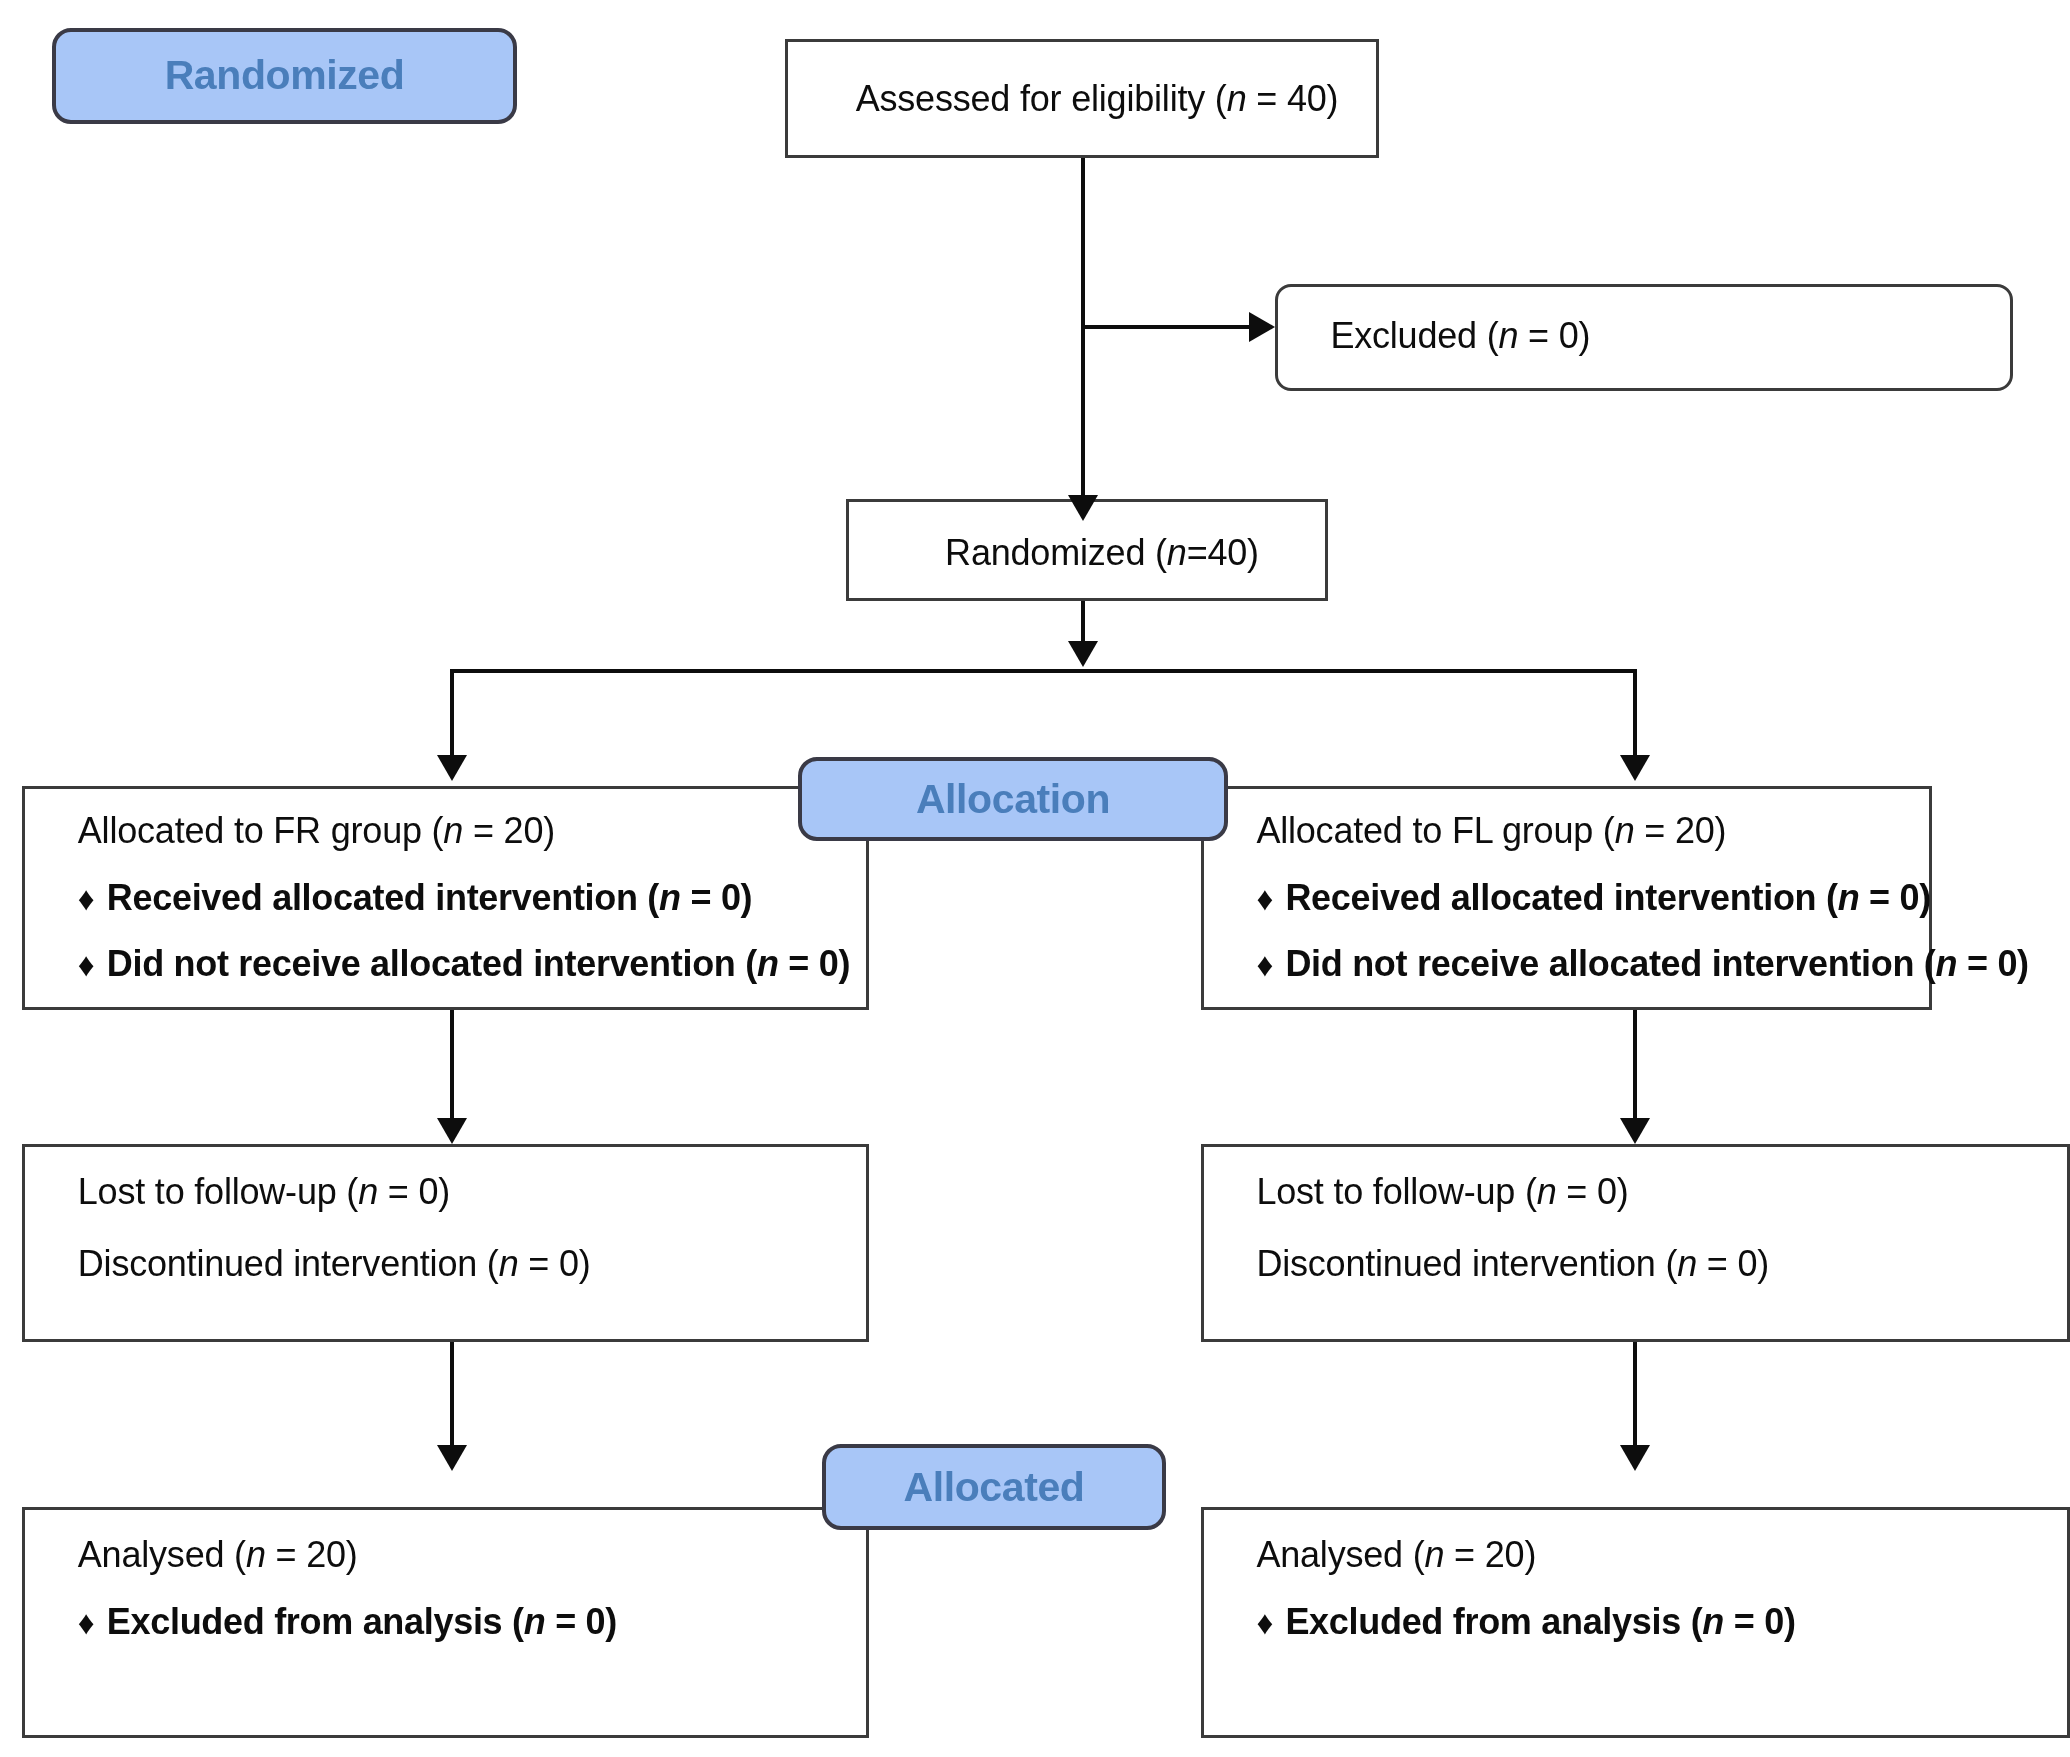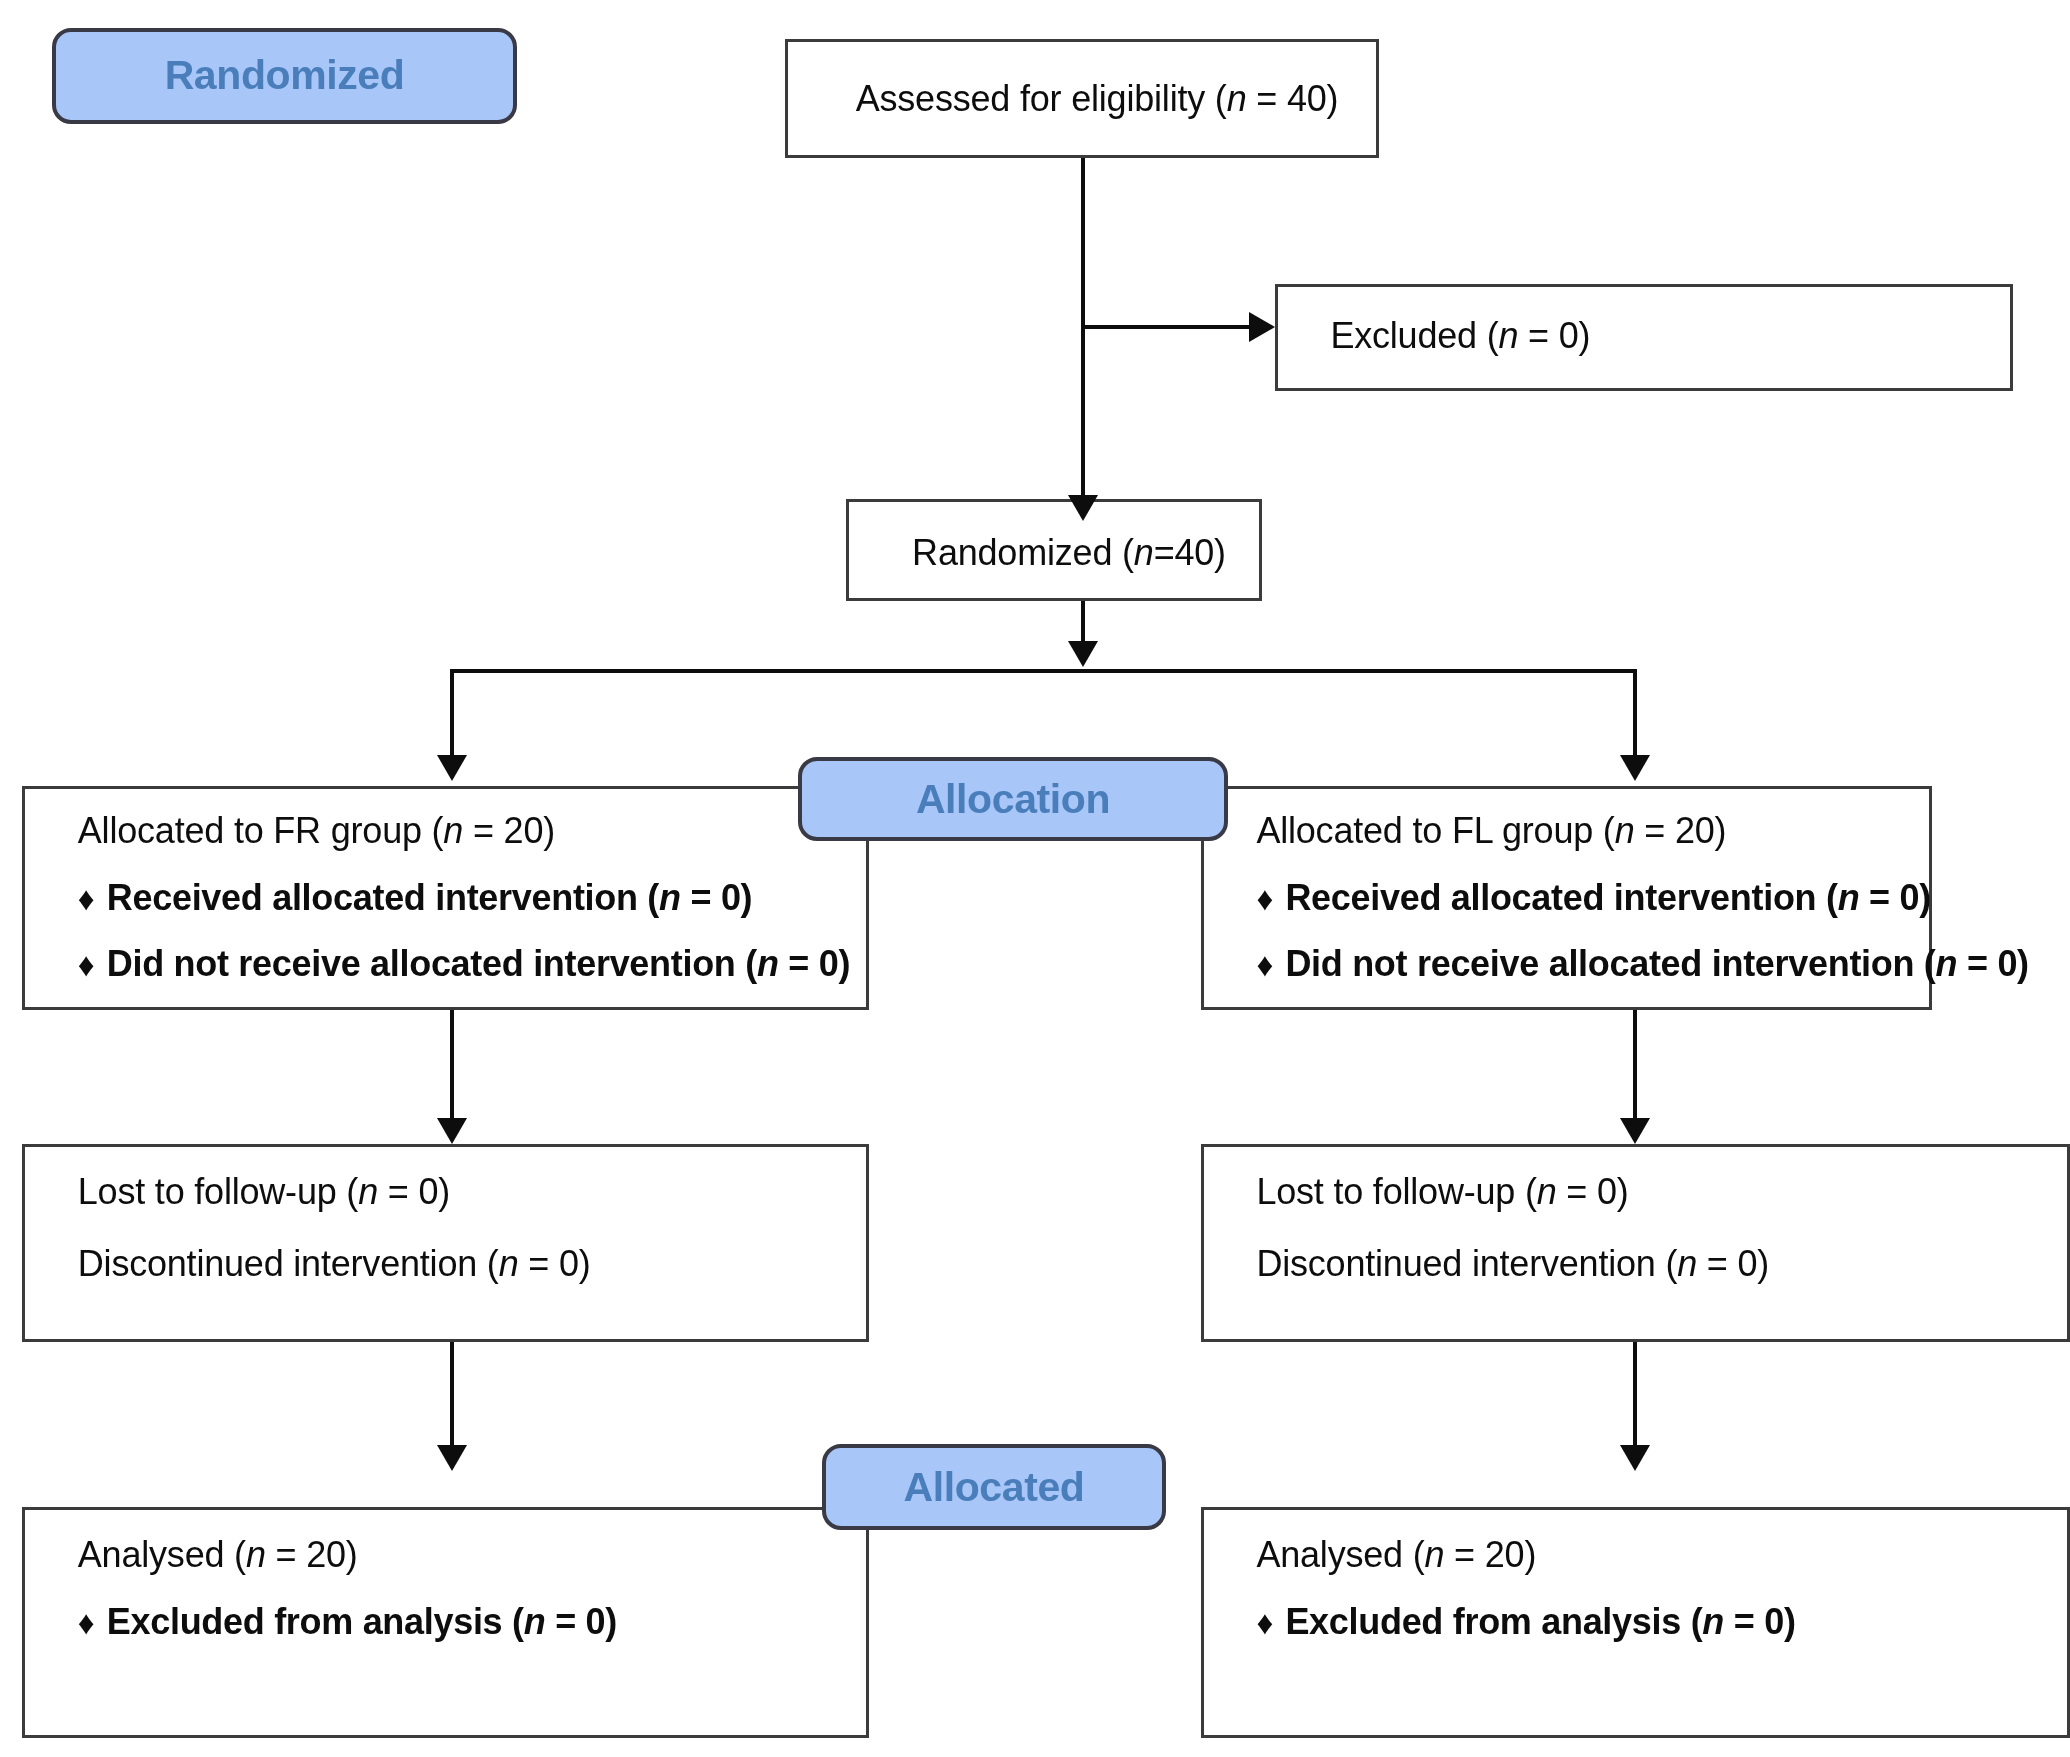--- a/index.html
+++ b/index.html
@@ -121,27 +121,27 @@
       <div class="line centered"><span>Assessed for eligibility (</span><span class="ital">n</span><span> = 40)</span></div>
     </div>
   </div>
 
   <div class="vline" style="left:1081px; top:157px; height:361px;"></div>
 
   <div class="hline" style="left:1081px; top:325px; width:172px;"></div>
   <div class="arrow-right" style="left:1249px; top:312px;"></div>
   <div class="arrow-down" style="left:1068px; top:495px;"></div>
 
-  <div class="box" style="left:1275px; top:284px; width:738px; height:107px;">
+  <div class="box" style="left:1275px; top:284px; width:738px; height:107px;border-radius:16px;">
     <div class="box-inner" style="top:26px;">
       <div class="line"><span>Excluded (</span><span class="ital">n</span><span> = 0)</span></div>
     </div>
   </div>
 
-  <div class="box" style="left:846px; top:499px; width:416px; height:102px;">
+  <div class="box" style="left:846px; top:499px; width:482px; height:102px;">
     <div class="box-inner" style="left:0; right:0; top:27.5px;">
       <div class="line centered"><span>Randomized (</span><span class="ital">n</span><span>=40)</span></div>
     </div>
   </div>
 
   <div class="vline" style="left:1081px; top:601px; height:45px;"></div>
   <div class="arrow-down" style="left:1068px; top:641px;"></div>
   <div class="hline" style="left:450px; top:669px; width:1187px;"></div>
   <div class="vline" style="left:450px; top:669px; height:90px;"></div>
   <div class="arrow-down" style="left:437px; top:755px;"></div>

